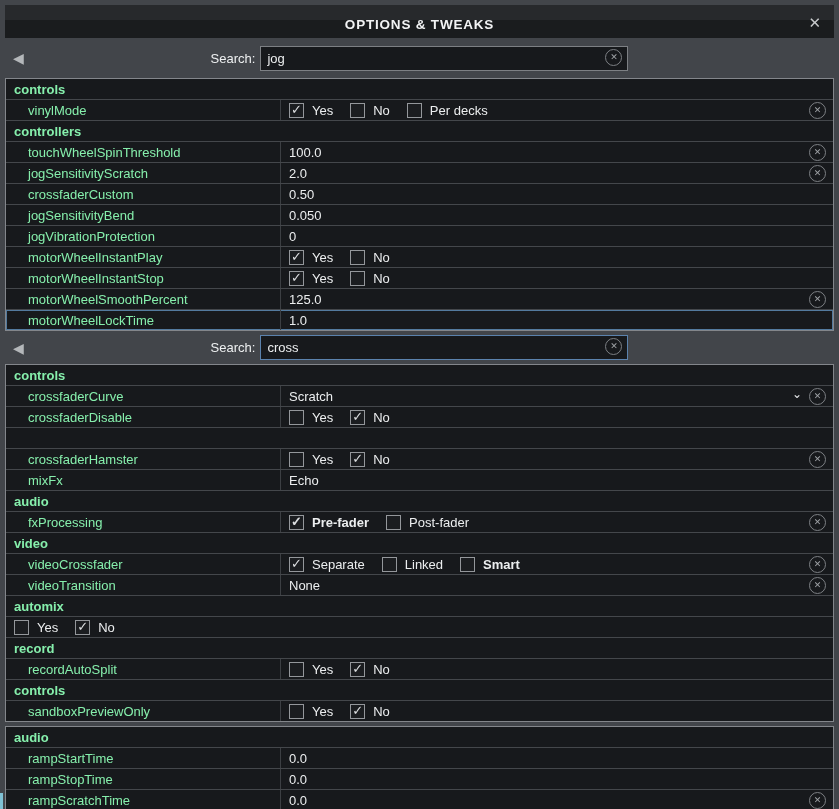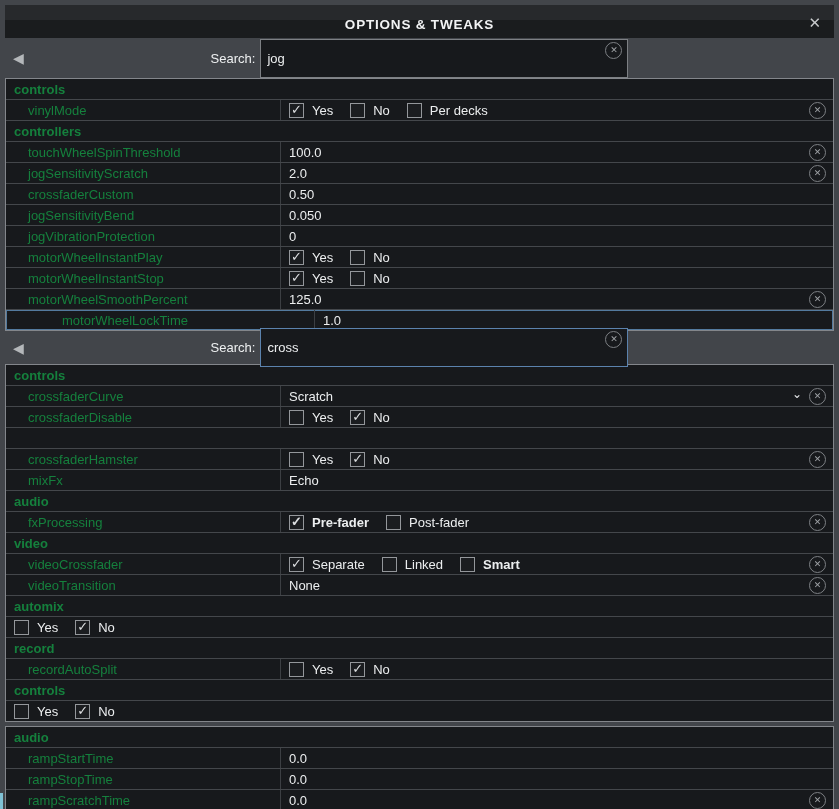--- a/index.html
+++ b/index.html
@@ -20,21 +20,21 @@
     color:#c7c9cb;font-size:15px;line-height:1;cursor:default;
   }
   .searchbar{height:40px;display:flex;align-items:center;justify-content:center;position:relative;}
   .searchbar.compact{height:33px;}
   .back{
     position:absolute;left:8px;top:50%;transform:translateY(-50%);
     color:#b4b7ba;font-size:14px;line-height:1;
   }
   .slabel{margin-right:5px;color:#eef0f1;}
   .sinput{
-    position:relative;width:368px;height:39px;background:#17191c;
+    position:relative;width:368px;height:25px;background:#17191c;
     border:1px solid #7d8084;box-sizing:border-box;display:flex;align-items:center;
   }
   .sinput.focused{border-color:#5b82ad;}
   .sfield{
     flex:1;height:100%;background:transparent;border:none;outline:none;
     color:#eceeef;font-family:"Liberation Sans",sans-serif;font-size:13px;padding:0 24px 0 6px;
   }
   .circle-x{
     width:15px;height:15px;border:1px solid #7d8084;border-radius:50%;
     display:inline-flex;align-items:center;justify-content:center;
@@ -43,26 +43,26 @@
   .sinput .circle-x{position:absolute;right:5px;top:2px;}
   .panel{
     background:#17191c;border:1px solid #83868b;
   }
   .panel.gap-top{margin-top:4px;}
   .row{
     height:20px;display:flex;align-items:stretch;
     border-bottom:1px solid #44474b;background:#17191c;
   }
   .row:last-child{border-bottom:none;}
-  .row.row-focused{box-shadow:inset 0 0 0 1px #537a9e;padding-left:34px;}
+  .row.row-focused{box-shadow:inset 0 0 0 1px #537a9e;}
   .cell-label{
     flex:0 0 275px;width:275px;box-sizing:border-box;
     border-right:1px solid #3c3f43;
     display:flex;align-items:center;padding-left:22px;
-    white-space:nowrap;overflow:hidden;color:#15803d;
+    white-space:nowrap;overflow:hidden;color:#86efac;
   }
   .row.section{font-weight:bold;}
   .row.section .cell-label{flex:1 1 auto;width:auto;border-right:none;padding-left:8px;}
   .cell-value{
     flex:1;display:flex;align-items:center;padding-left:8px;
     white-space:nowrap;overflow:hidden;color:#eceeef;
   }
   .rightctl{margin-left:auto;display:flex;align-items:center;gap:7px;padding-right:7px;}
   .opt{display:inline-flex;align-items:center;margin-right:17px;}
   .opt.bold{font-weight:bold;}
@@ -356,20 +356,21 @@
                 <span class="chk">✓</span>
               </span>
               <span>No</span>
             </span>
           </div>
         </div>
         <div class="row section">
           <div class="cell-label">controls</div>
         </div>
         <div class="row">
+          <div class="cell-label">sandboxPreviewOnly</div>
           <div class="cell-value">
             <span class="opt">
               <span class="cb"></span>
               <span>Yes</span>
             </span>
             <span class="opt">
               <span class="cb">
                 <span class="chk">✓</span>
               </span>
               <span>No</span>

